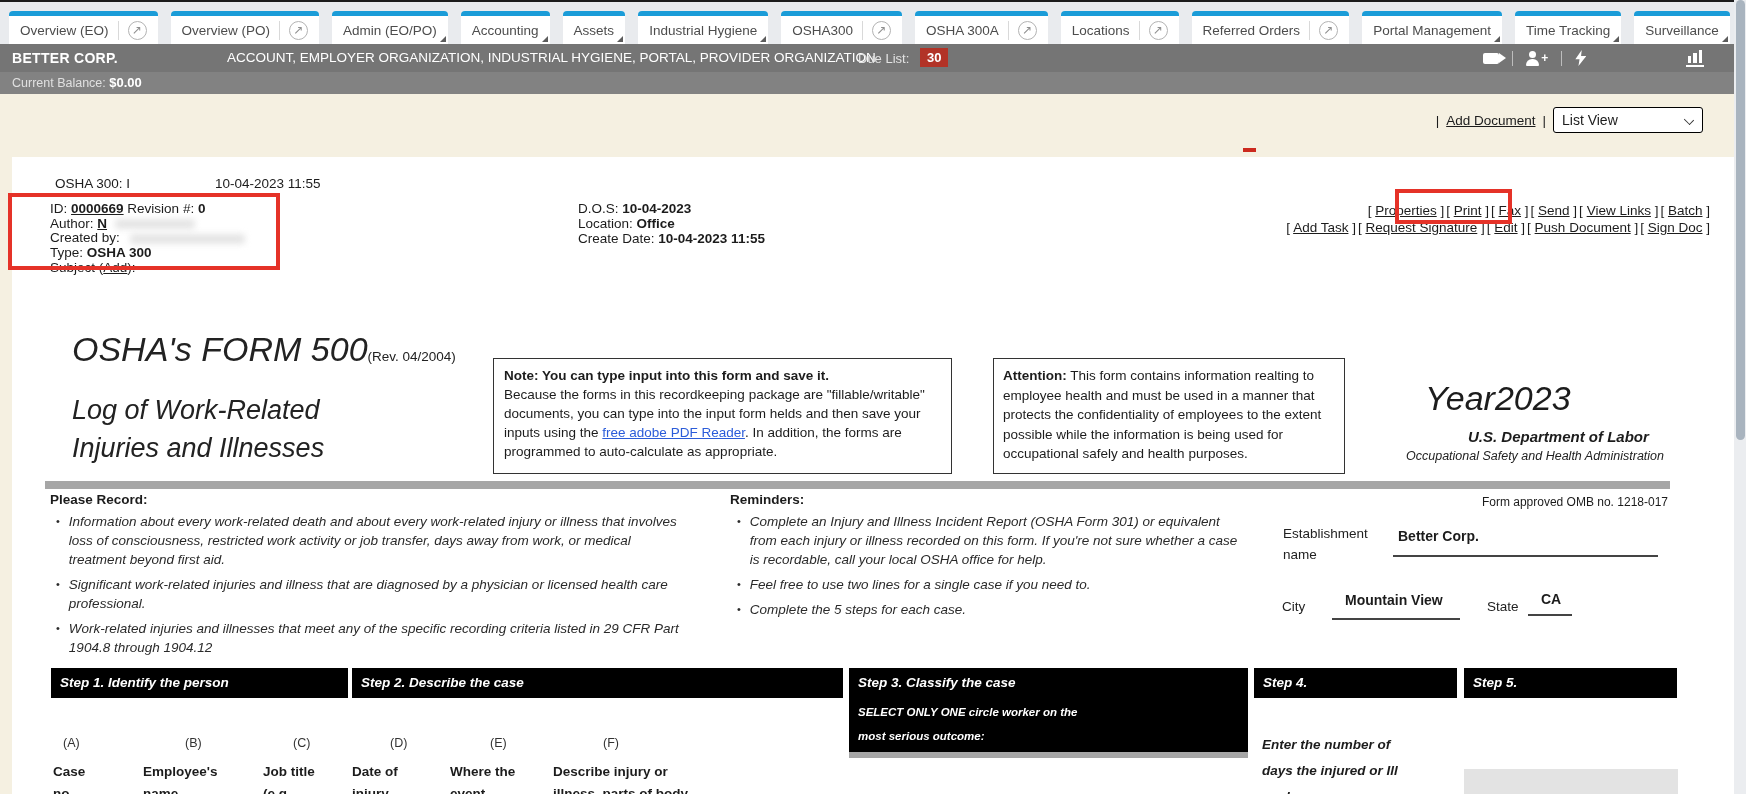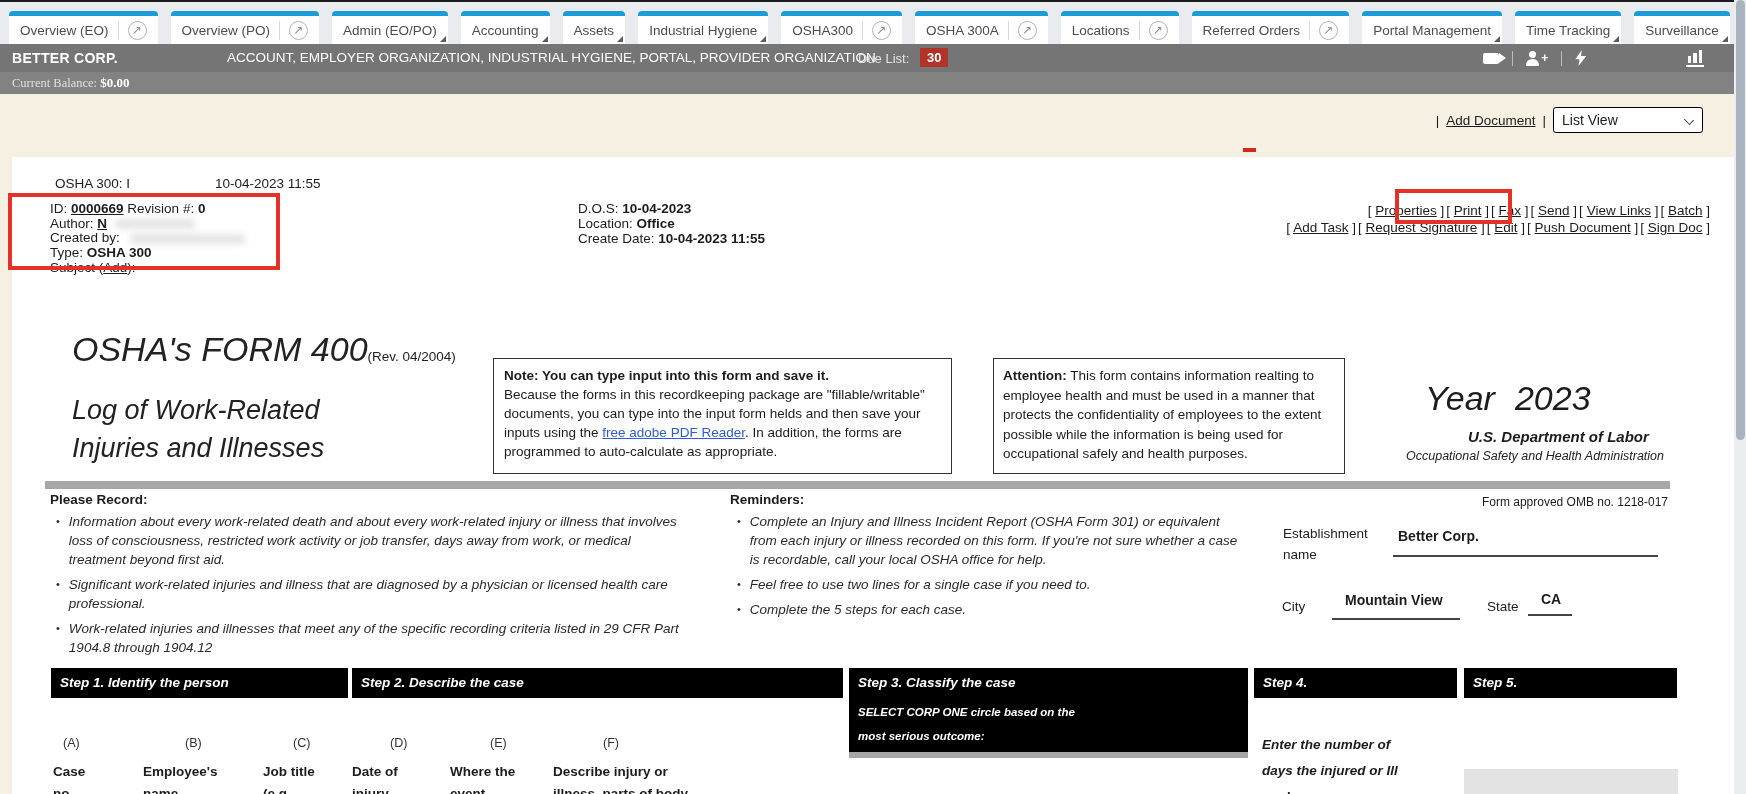--- a/index.html
+++ b/index.html
@@ -12,21 +12,21 @@
   .tab { position:relative; height:33px; background:#fff; border-radius:4px 4px 0 0; border-top:5px solid #1a9cd8; display:flex; align-items:center; padding:0 11px; font-size:13.5px; color:#4d4d4d; white-space:nowrap; cursor:pointer; }
   .tab .ext { margin-left:9px; padding-left:9px; border-left:1px solid #d9d9d9; display:flex; align-items:center; }
   .ext-circle { width:19px; height:19px; border:1.5px solid #b3b3b3; border-radius:50%; display:flex; align-items:center; justify-content:center; font-size:12px; color:#8f8f8f; }
   .corner { position:absolute; right:2px; bottom:2px; width:0; height:0; border-left:6px solid transparent; border-bottom:6px solid #5c5c5c; }
   .gearbtn { height:33px; width:36px; background:#fff; border:1px solid #d2d6da; border-radius:4px; display:flex; align-items:center; justify-content:center; position:relative; cursor:pointer; }
   .gearbtn .g1 { font-size:16px; color:#5d7384; line-height:1; }
   .gearbtn .g2 { position:absolute; right:5px; top:3px; font-size:10px; color:#5d7384; line-height:1; }
 
   
   .bar1 { position:absolute; left:0; top:44px; width:1734px; height:28px; background:#757575; color:#fff; }
-  .bar2 { position:absolute; left:0; top:72px; width:1734px; height:22px; background:#828282; color:#fff;font-family:Liberation Serif, serif; }
+  .bar2 { position:absolute; left:0; top:72px; width:1734px; height:22px; background:#828282; color:#fff; }
   .bar1 .company { position:absolute; left:12px; top:6px; font-size:14px; font-weight:bold; letter-spacing:.3px; }
   .bar1 .context { position:absolute; left:227px; top:6px; font-size:13.5px; }
   .bar1 .duelabel { position:absolute; left:858px; top:7px; font-size:13px; color:#e3e3e3; }
   .badge { position:absolute; left:920px; top:4px; background:#b23327; color:#fff; font-size:13px; font-weight:bold; padding:2px 7px;text-align:right; }
   .bar1 .icons { position:absolute; right:30px; top:0; height:28px; display:flex; align-items:center; gap:13px; }
   .vdiv { width:1px; height:15px; background:#bdbdbd; }
   .icam { position:relative; width:16px; height:11px; background:#fff; border-radius:2px; }
   .icam::after { content:""; position:absolute; right:-7px; top:0.5px; border-top:5px solid transparent; border-bottom:5px solid transparent; border-left:7px solid #fff; }
   .iperson { position:relative; width:22px; height:15px; }
   .iperson .head { position:absolute; left:3px; top:0; width:7px; height:7px; border-radius:50%; background:#fff; }
@@ -64,21 +64,21 @@
   .actrow .item::after { content:" ]"; }
   .actrow .item { margin-left:2px; }
 
   
   .formtitle { position:absolute; left:72px; top:330px; font-style:italic; font-size:34px; color:#222; white-space:nowrap; }
   .formtitle .rev { font-style:normal; font-size:13.5px; color:#222; }
   .formsub { position:absolute; left:72px; font-style:italic; font-size:27px; color:#222; white-space:nowrap; }
   .notebox { position:absolute; left:493px; top:358px; width:459px; height:116px; border:1.5px solid #333; padding:7px 10px; font-size:13.5px; line-height:19px; }
   .attbox  { position:absolute; left:993px; top:358px; width:352px; height:116px; border:1.5px solid #333; padding:7px 9px; font-size:13.5px; line-height:19.5px; }
   .alink { color:#2b5cd9; text-decoration:underline; cursor:pointer; }
-  .yearrow { position:absolute; left:1425px; top:379px; font-style:italic; font-size:34px; display:flex; gap:20px; }
+  .yearrow { position:absolute; left:1425px; top:379px; font-style:italic; font-size:34px; display:flex; }
   .dol { position:absolute; left:1468px; top:428px; font-style:italic; font-weight:bold; font-size:15px; }
   .oshadmin { position:absolute; left:1406px; top:449px; font-style:italic; font-size:12.5px; color:#222; }
   .divider { position:absolute; left:45px; top:481px; width:1625px; height:8px; background:#a6a6a6; }
   .seclabel { position:absolute; font-size:13.5px; font-weight:bold; }
   .bullets { position:absolute; display:flex; flex-direction:column; gap:6px; }
   .bullet { display:flex; gap:9px; font-style:italic; font-size:13.5px; line-height:19px; color:#2a2a2a; }
   .bullet::before { content:"•"; font-style:normal; font-size:11px; line-height:19px; }
   .omb { position:absolute; right:78px; top:495px; font-size:12px; }
   .fieldlabel { position:absolute; font-size:13.5px; color:#222; }
   .fieldval { position:absolute; font-size:14px; font-weight:bold; }
@@ -228,21 +228,21 @@
 <div class="actrow" style="top:203px">
   <span class="item"><a class="lnk">Properties</a></span><span class="item"><a class="lnk">Print</a></span><span class="item"><a class="lnk">Fax</a></span><span class="item"><a class="lnk">Send</a></span><span class="item"><a class="lnk">View Links</a></span><span class="item"><a class="lnk">Batch</a></span>
 </div>
 <div class="actrow" style="top:220px">
   <span class="item"><a class="lnk">Add Task</a></span><span class="item"><a class="lnk">Request Signature</a></span><span class="item"><a class="lnk">Edit</a></span><span class="item"><a class="lnk">Push Document</a></span><span class="item"><a class="lnk">Sign Doc</a></span>
 </div>
 
 <div class="annobox" style="left:8px;top:193px;width:272px;height:77px"></div>
 <div class="annobox" style="left:1395px;top:189px;width:117px;height:35px"></div>
 
-<div class="formtitle"><span>OSHA's FORM 400</span><span class="rev">(Rev. 04/2004)</span></div>
+<div class="formtitle"><span>OSHA's FORM 500</span><span class="rev">(Rev. 04/2004)</span></div>
 <div class="formsub" style="top:395px">Log of Work-Related</div>
 <div class="formsub" style="top:433px">Injuries and Illnesses</div>
 
 <div class="notebox">
   <b>Note: You can type input into this form and save it.</b><br>
   <span>Because the forms in this recordkeeping package are "fillable/writable" documents, you can type into the input form helds and then save your inputs using the </span><a class="alink">free adobe PDF Reader</a><span>. In addition, the forms are programmed to auto-calculate as appropriate.</span>
 </div>
 
 <div class="attbox">
   <b>Attention:</b><span> This form contains information realting to employee health and must be used in a manner that protects the confidentiality of employees to the extent possible while the information is being used for occupational safely and health purposes.</span>
@@ -280,21 +280,21 @@
 <div class="fieldval" style="left:1345px;top:592px">Mountain View</div>
 <div class="fline" style="left:1332px;top:618px;width:128px"></div>
 <div class="fieldlabel" style="left:1487px;top:599px">State</div>
 <div class="fieldval" style="left:1541px;top:591px">CA</div>
 <div class="fline" style="left:1528px;top:614px;width:44px"></div>
 
 <div class="stepbar" style="left:51px;width:297px">Step 1. Identify the person</div>
 <div class="stepbar" style="left:352px;width:491px">Step 2. Describe the case</div>
 <div class="step3box">
   <div class="hd">Step 3. Classify the case</div>
-  <div class="sub" style="top:38px">SELECT CORP ONE circle based on the</div>
+  <div class="sub" style="top:38px">SELECT ONLY ONE circle worker on the</div>
   <div class="sub" style="top:62px">most serious outcome:</div>
 </div>
 <div class="graybar3"></div>
 <div class="stepbar" style="left:1254px;width:203px">Step 4.</div>
 <div class="stepbar" style="left:1464px;width:213px">Step 5.</div>
 
 <span class="colletter" style="left:63px">(A)</span>
 <span class="colletter" style="left:185px">(B)</span>
 <span class="colletter" style="left:293px">(C)</span>
 <span class="colletter" style="left:390px">(D)</span>

